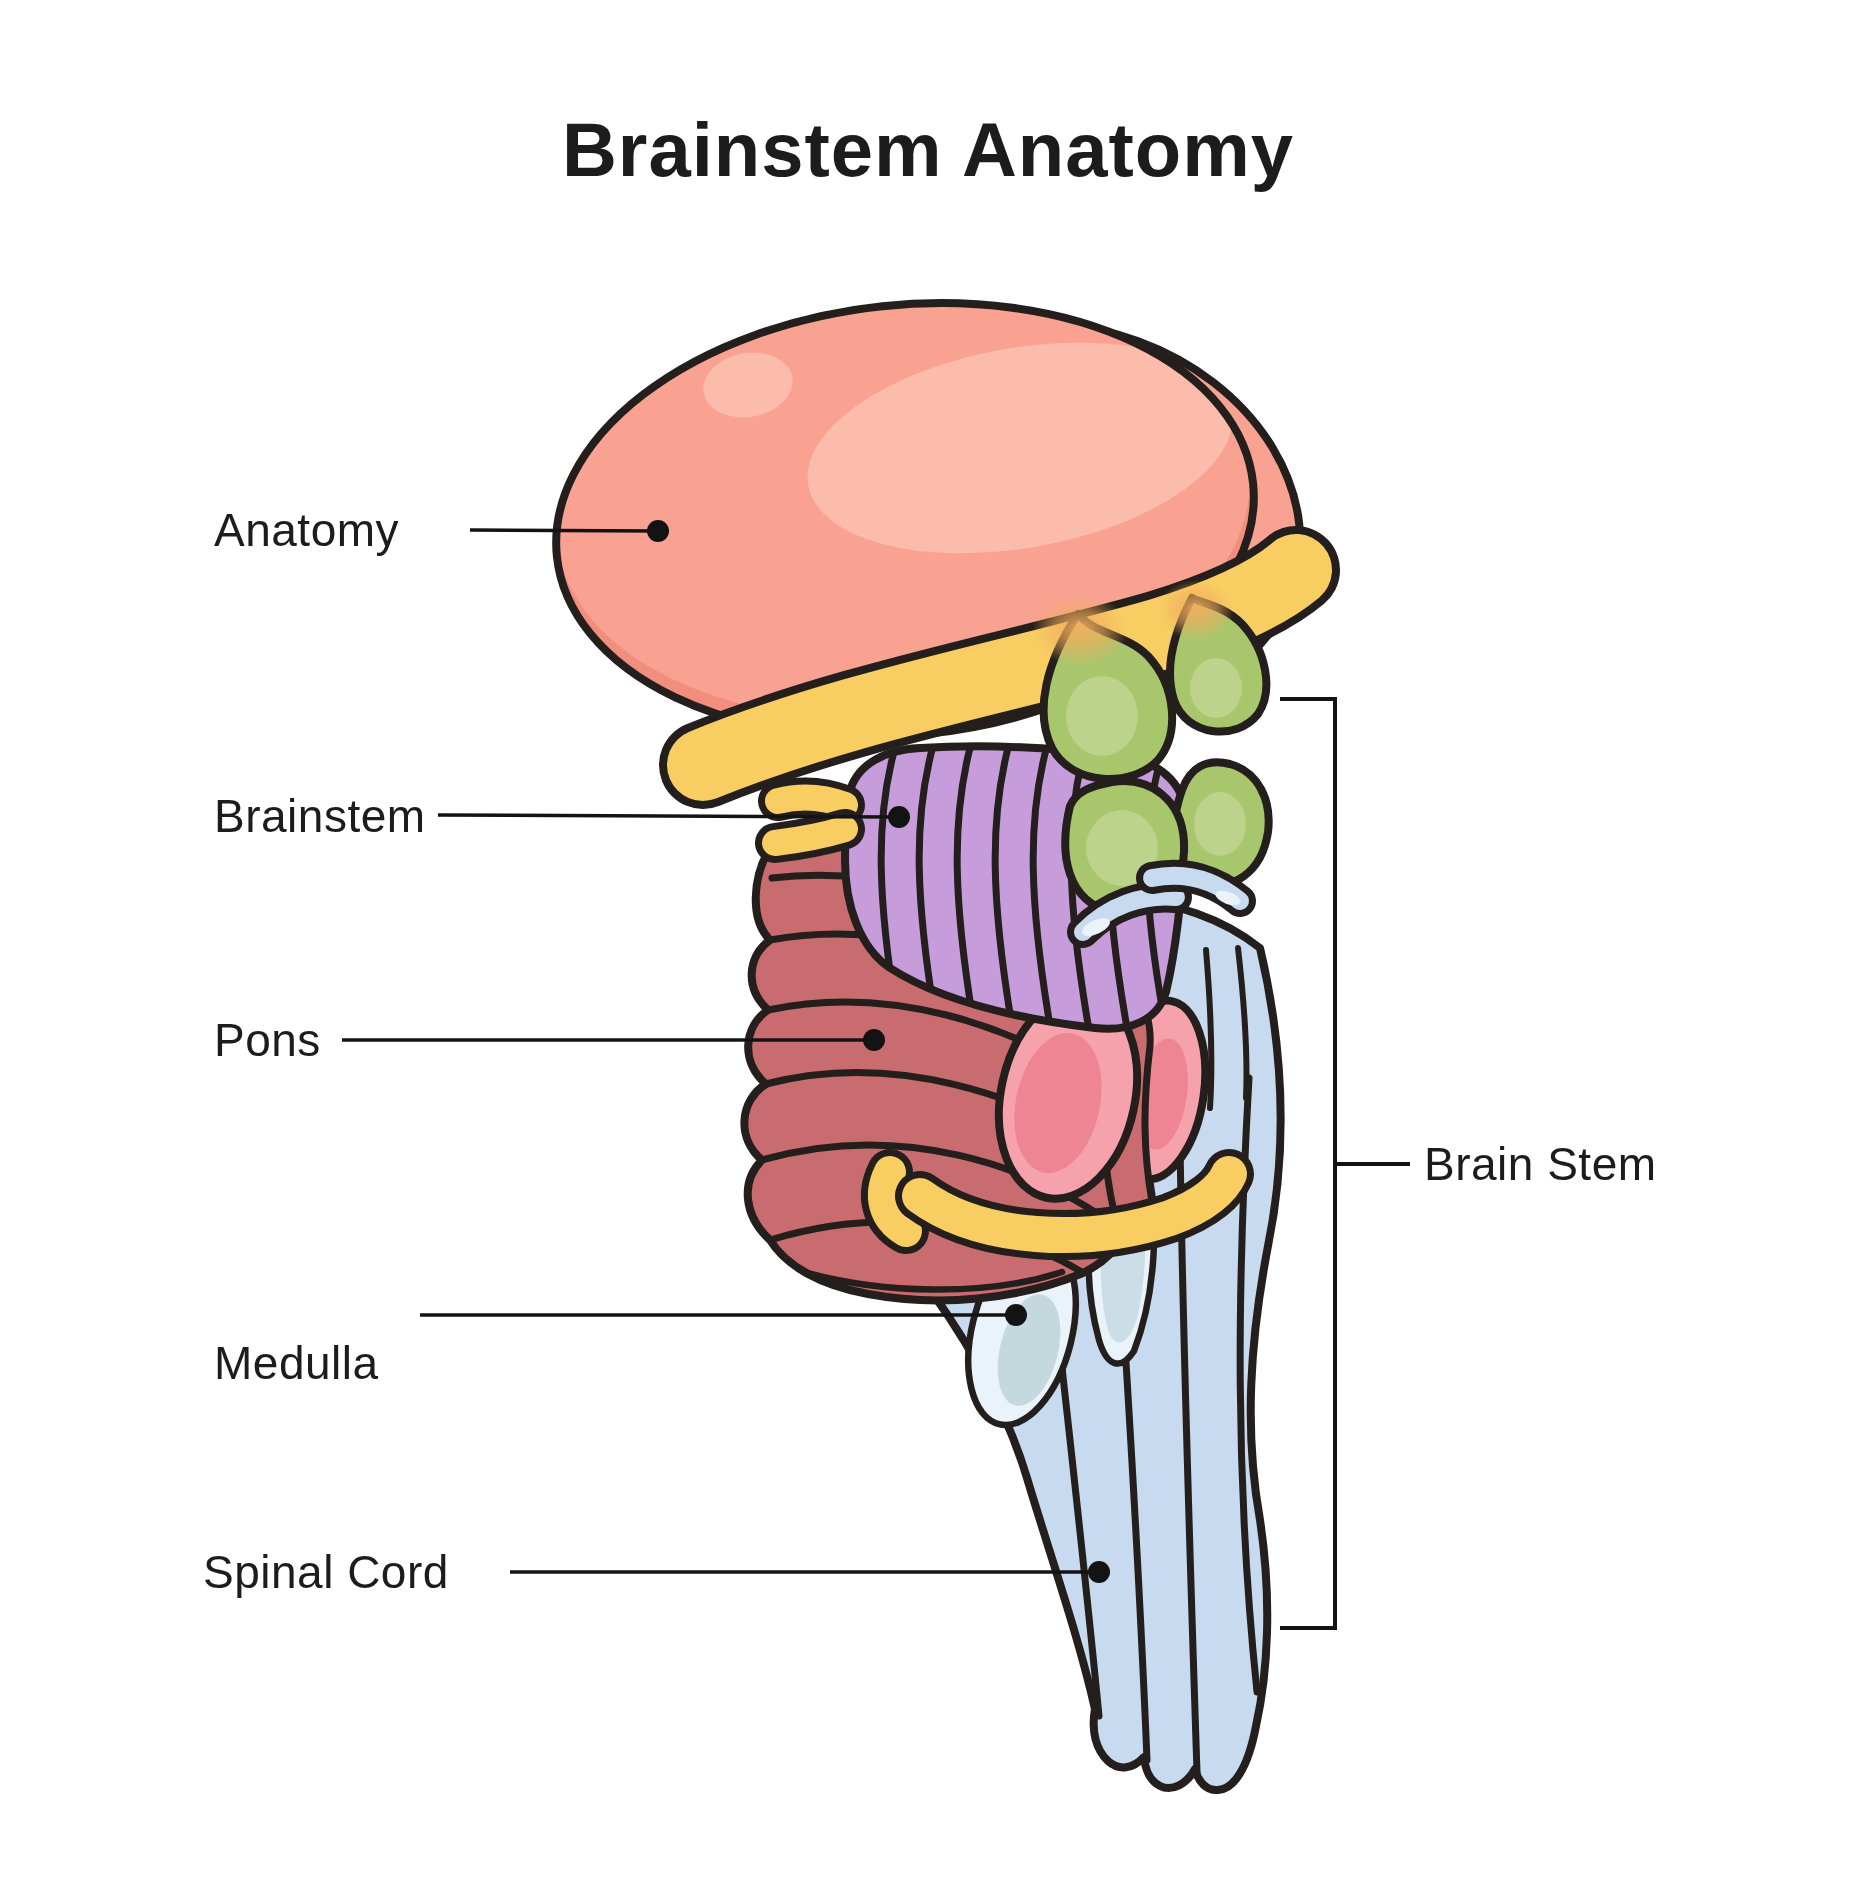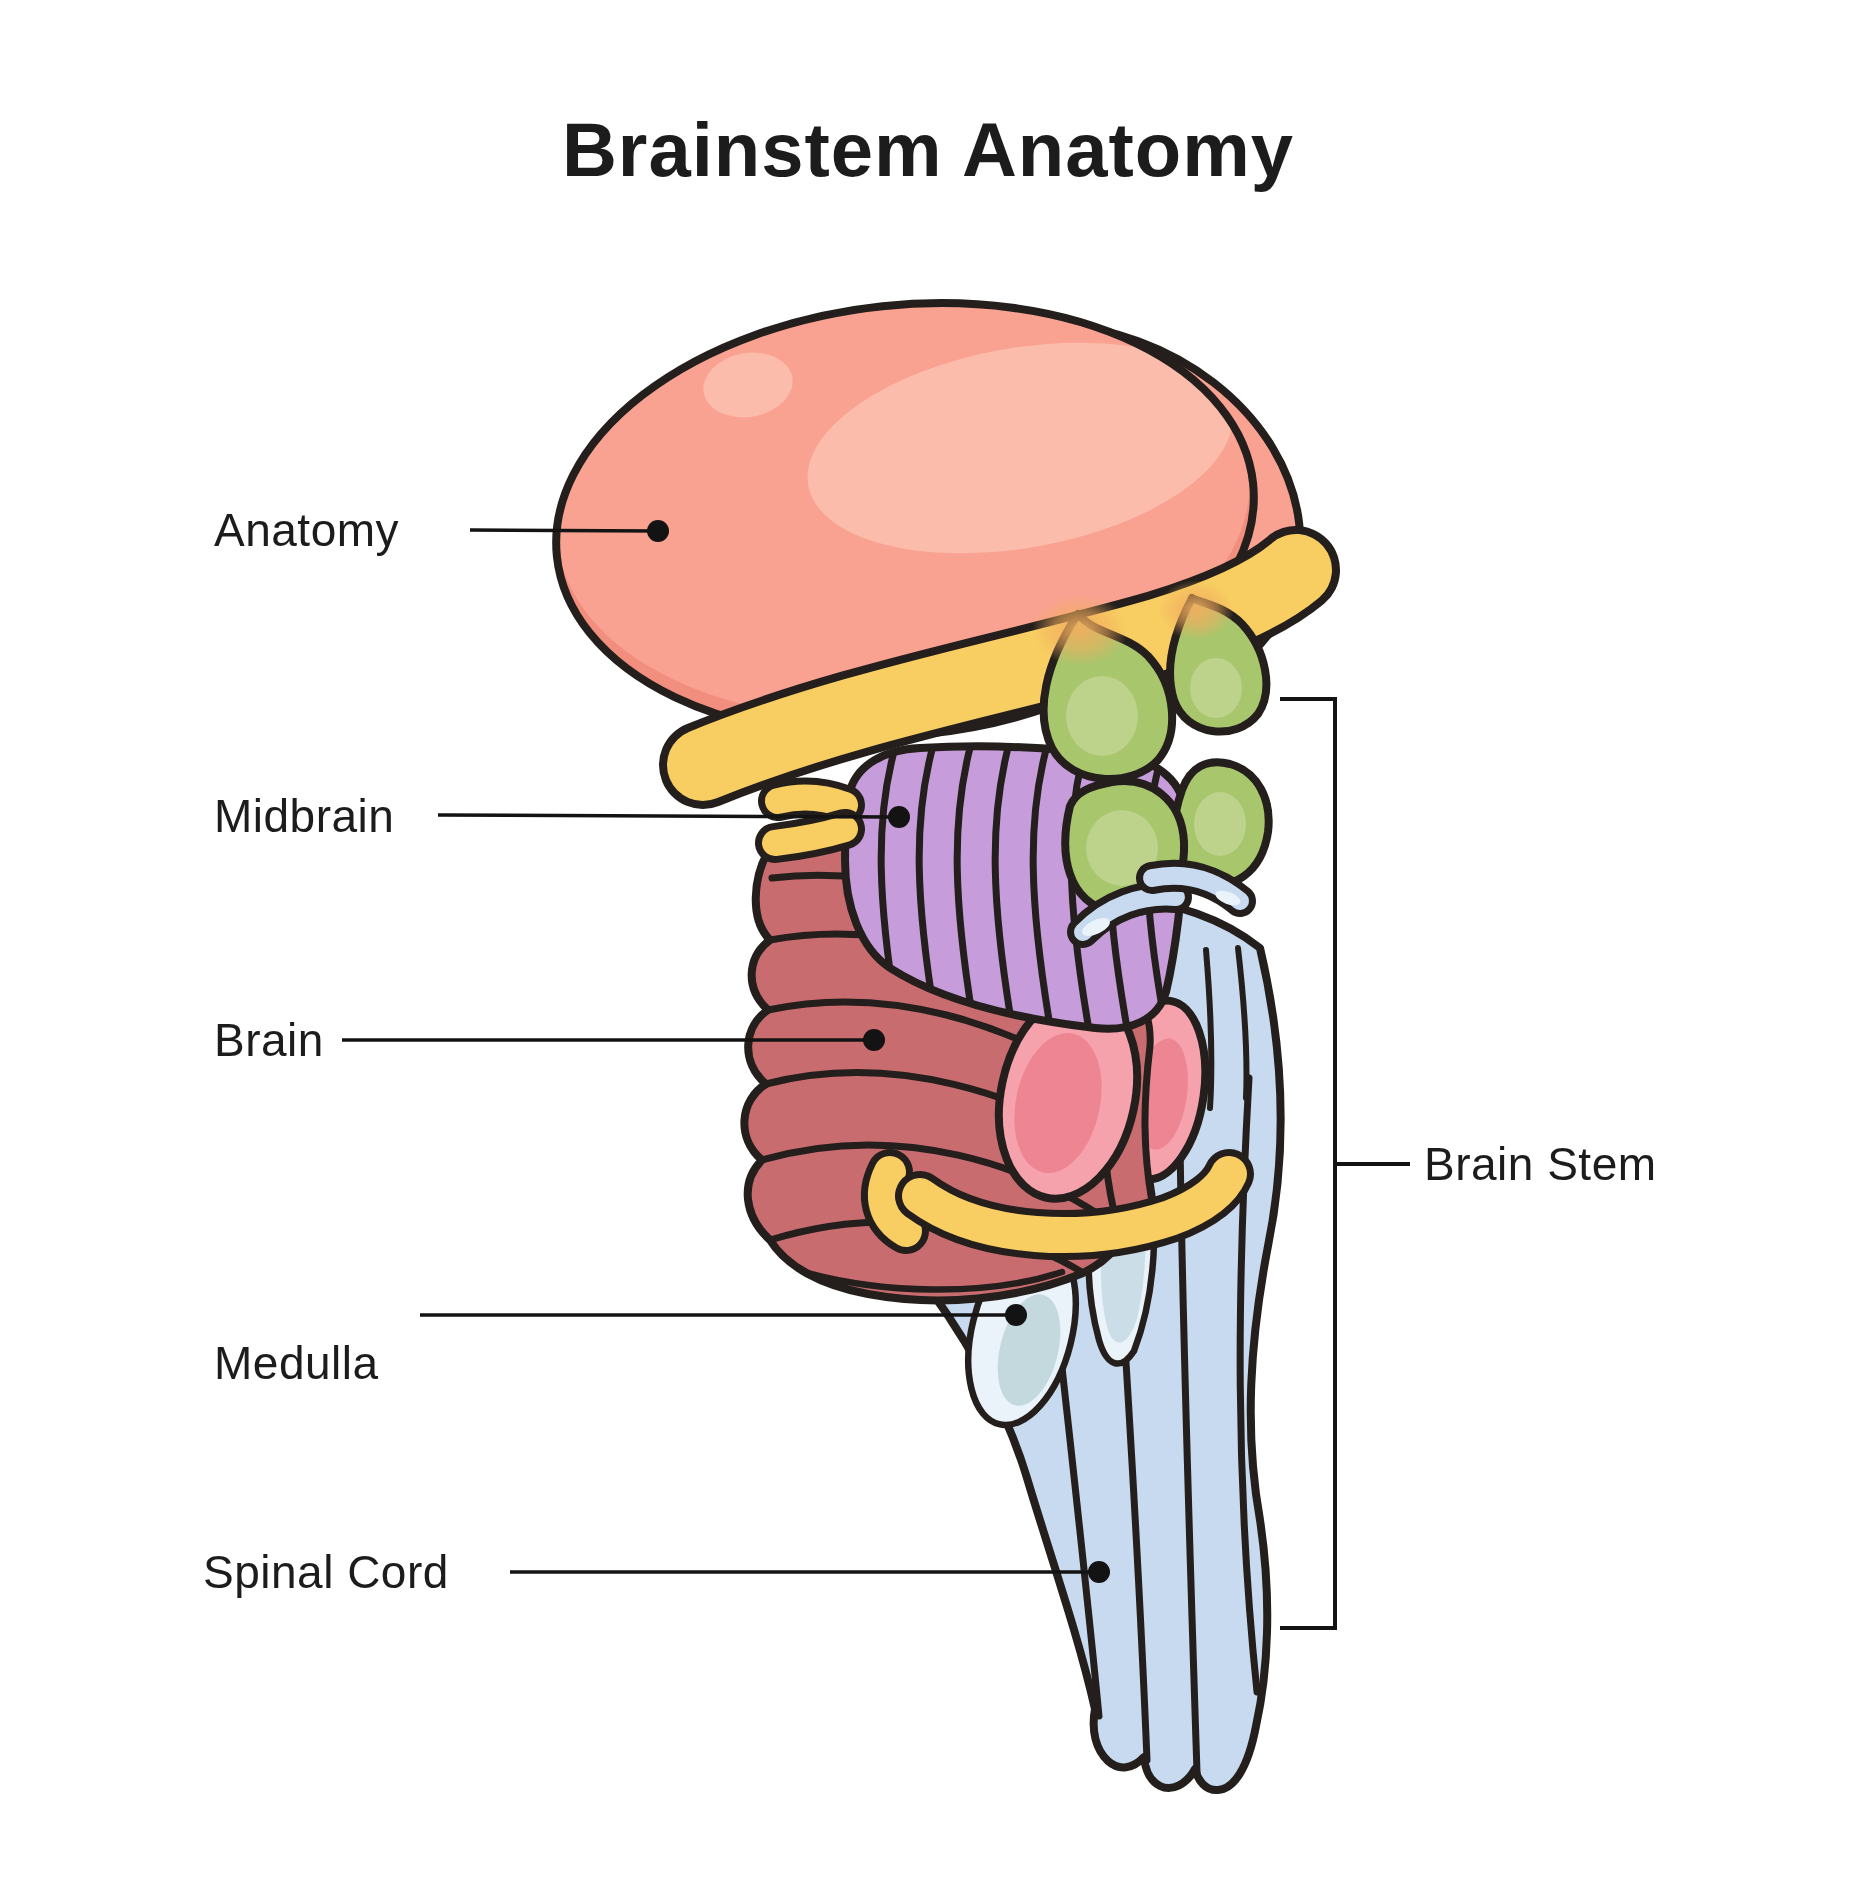--- a/index.html
+++ b/index.html
@@ -170,19 +170,19 @@
       <path class="lead" d="M420,1315 L1016,1315"></path>
       <circle class="dot" cx="1016" cy="1315" r="11"></circle>
       <path class="lead" d="M510,1572 L1099,1572"></path>
       <circle class="dot" cx="1099" cy="1572" r="11"></circle>
       <path class="brk" d="M1280,699 L1335,699 L1335,1628 L1280,1628"></path>
       <path class="brk" d="M1335,1164 L1410,1164"></path>
     </g>
   </svg>
 
   <div class="lbl" style="left:214px;top:497px">Anatomy</div>
-  <div class="lbl" style="left:214px;top:783px">Midbrain</div>
-  <div class="lbl" style="left:214px;top:1007px">Brain</div>
+  <div class="lbl" style="left:214px;top:783px">Brainstem</div>
+  <div class="lbl" style="left:214px;top:1007px">Pons</div>
   <div class="lbl" style="left:214px;top:1330px">Medulla</div>
   <div class="lbl" style="left:203px;top:1539px">Spinal Cord</div>
   <div class="lbl" style="left:1424px;top:1131px">Brain Stem</div>
 
 </div>
 
 </body></html>

